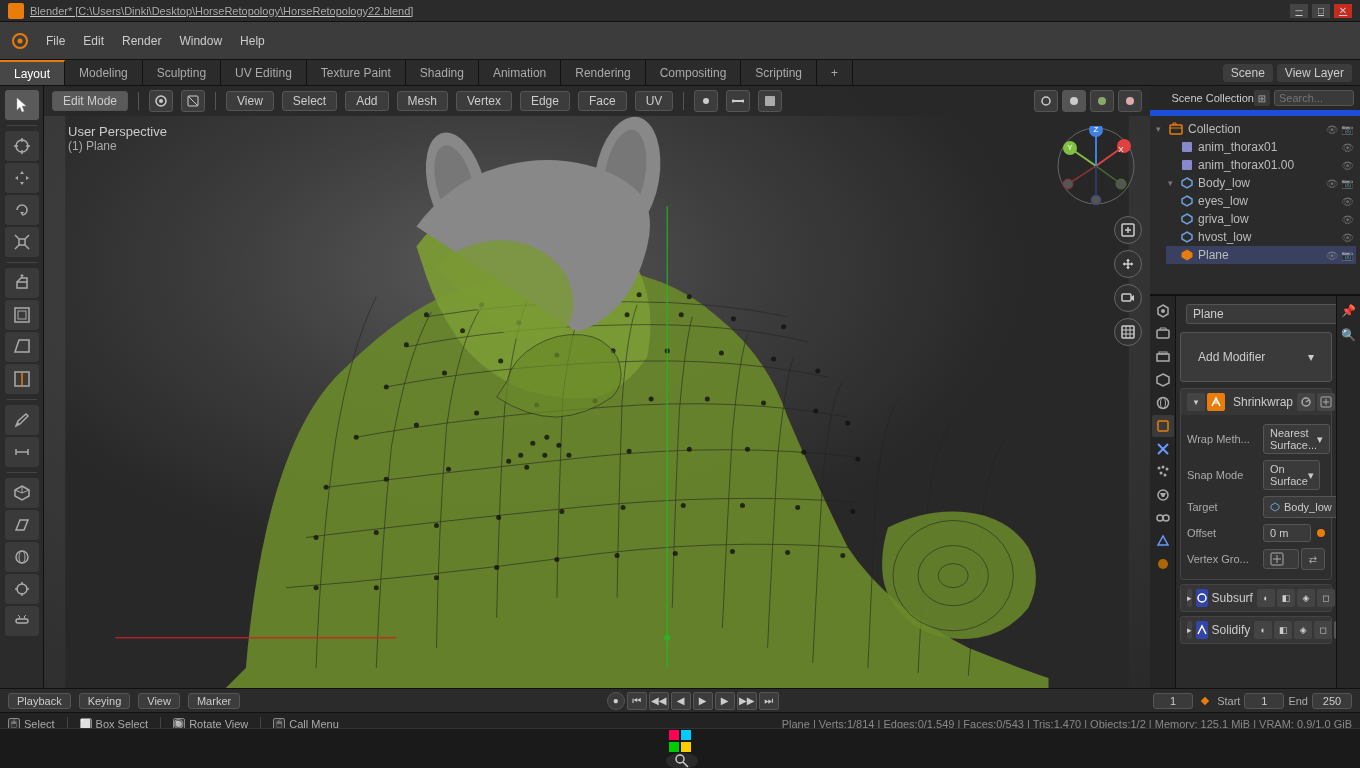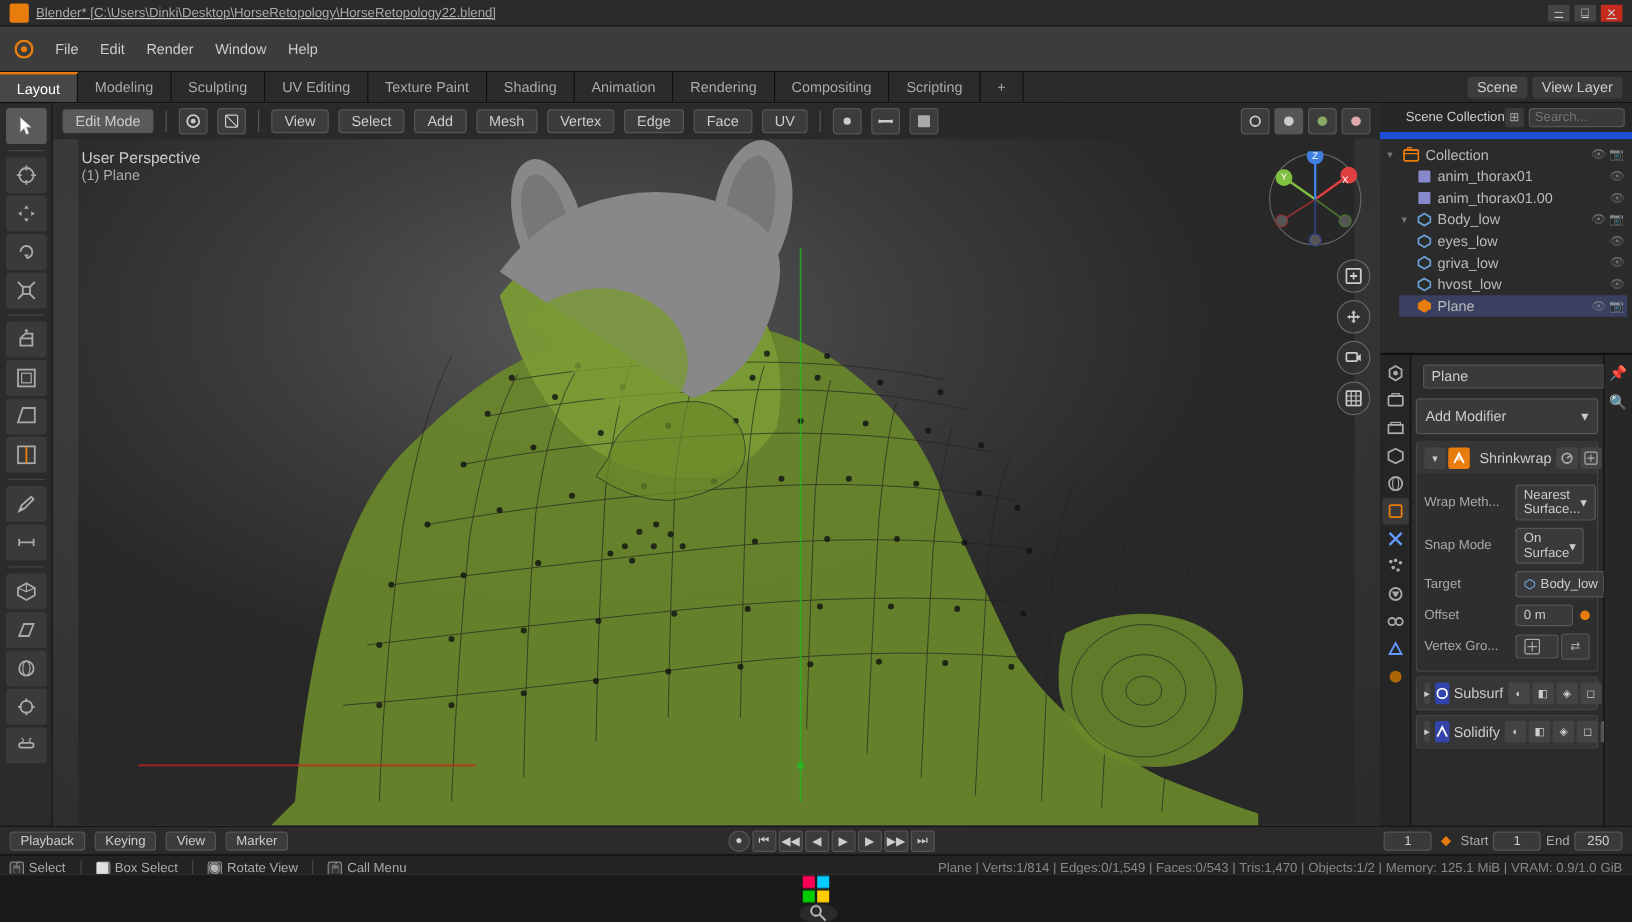--- a/index.html
+++ b/index.html
@@ -51,21 +51,21 @@
     
     #right-gizmos { position: absolute; top: 130px; right: 8px; display: flex; flex-direction: column; gap: 6px; z-index: 20; }
     .gizmo-btn { width: 28px; height: 28px; background: rgba(50,50,50,0.8); border-radius: 50%; display: flex; align-items: center; justify-content: center; color: #ccc; font-size: 13px; cursor: pointer; border: 1px solid #666; }
     .sc-indent { margin-left: 12px; }
 
     
     #props-icons { width: 26px; background: #252525; display: flex; flex-direction: column; align-items: center; padding: 4px 0; gap: 1px; border-right: 1px solid #111; }
     .props-icon { width: 22px; height: 22px; display: flex; align-items: center; justify-content: center; color: #888; font-size: 12px; cursor: pointer; border-radius: 2px; }
     .props-icon.active { background: #3a3a3a; color: #fff; }
     #props-content { flex: 1; overflow-y: auto; padding: 4px; }
-    .mod-add-btn { width: 100%; padding: 7px; background: #3a3a3a; border: 1px solid #555; border-radius: 3px; color: #ccc; font-size: 12px; cursor: pointer; display: flex; align-items: center; justify-content: space-between; margin-bottom: 6px; }
+    .mod-add-btn { width: 100%; padding: 17px; background: #3a3a3a; border: 1px solid #555; border-radius: 3px; color: #ccc; font-size: 12px; cursor: pointer; display: flex; align-items: center; justify-content: space-between; margin-bottom: 6px; }
 
     
     .mod-card { background: #2e2e2e; border-radius: 3px; margin-bottom: 4px; border: 1px solid #444; }
     .mod-card-header { display: flex; align-items: center; padding: 4px 6px; gap: 4px; background: #363636; border-radius: 3px 3px 0 0; }
     .mod-card-icons { display: flex; gap: 2px; margin-left: auto; }
     .mod-icon-sm { width: 18px; height: 18px; background: #444; border-radius: 2px; display: flex; align-items: center; justify-content: center; font-size: 9px; color: #ccc; cursor: pointer; }
     .mod-card-body { padding: 6px; }
     .mod-row { display: flex; align-items: center; padding: 3px 0; font-size: 11px; color: #aaa; gap: 6px; }
     .mod-row-label { min-width: 70px; color: #aaa; font-size: 11px; }
     .mod-row-val { flex: 1; background: #3a3a3a; border: 1px solid #555; border-radius: 3px; padding: 2px 6px; font-size: 11px; color: #ccc; display: flex; align-items: center; justify-content: space-between; cursor: pointer; }

